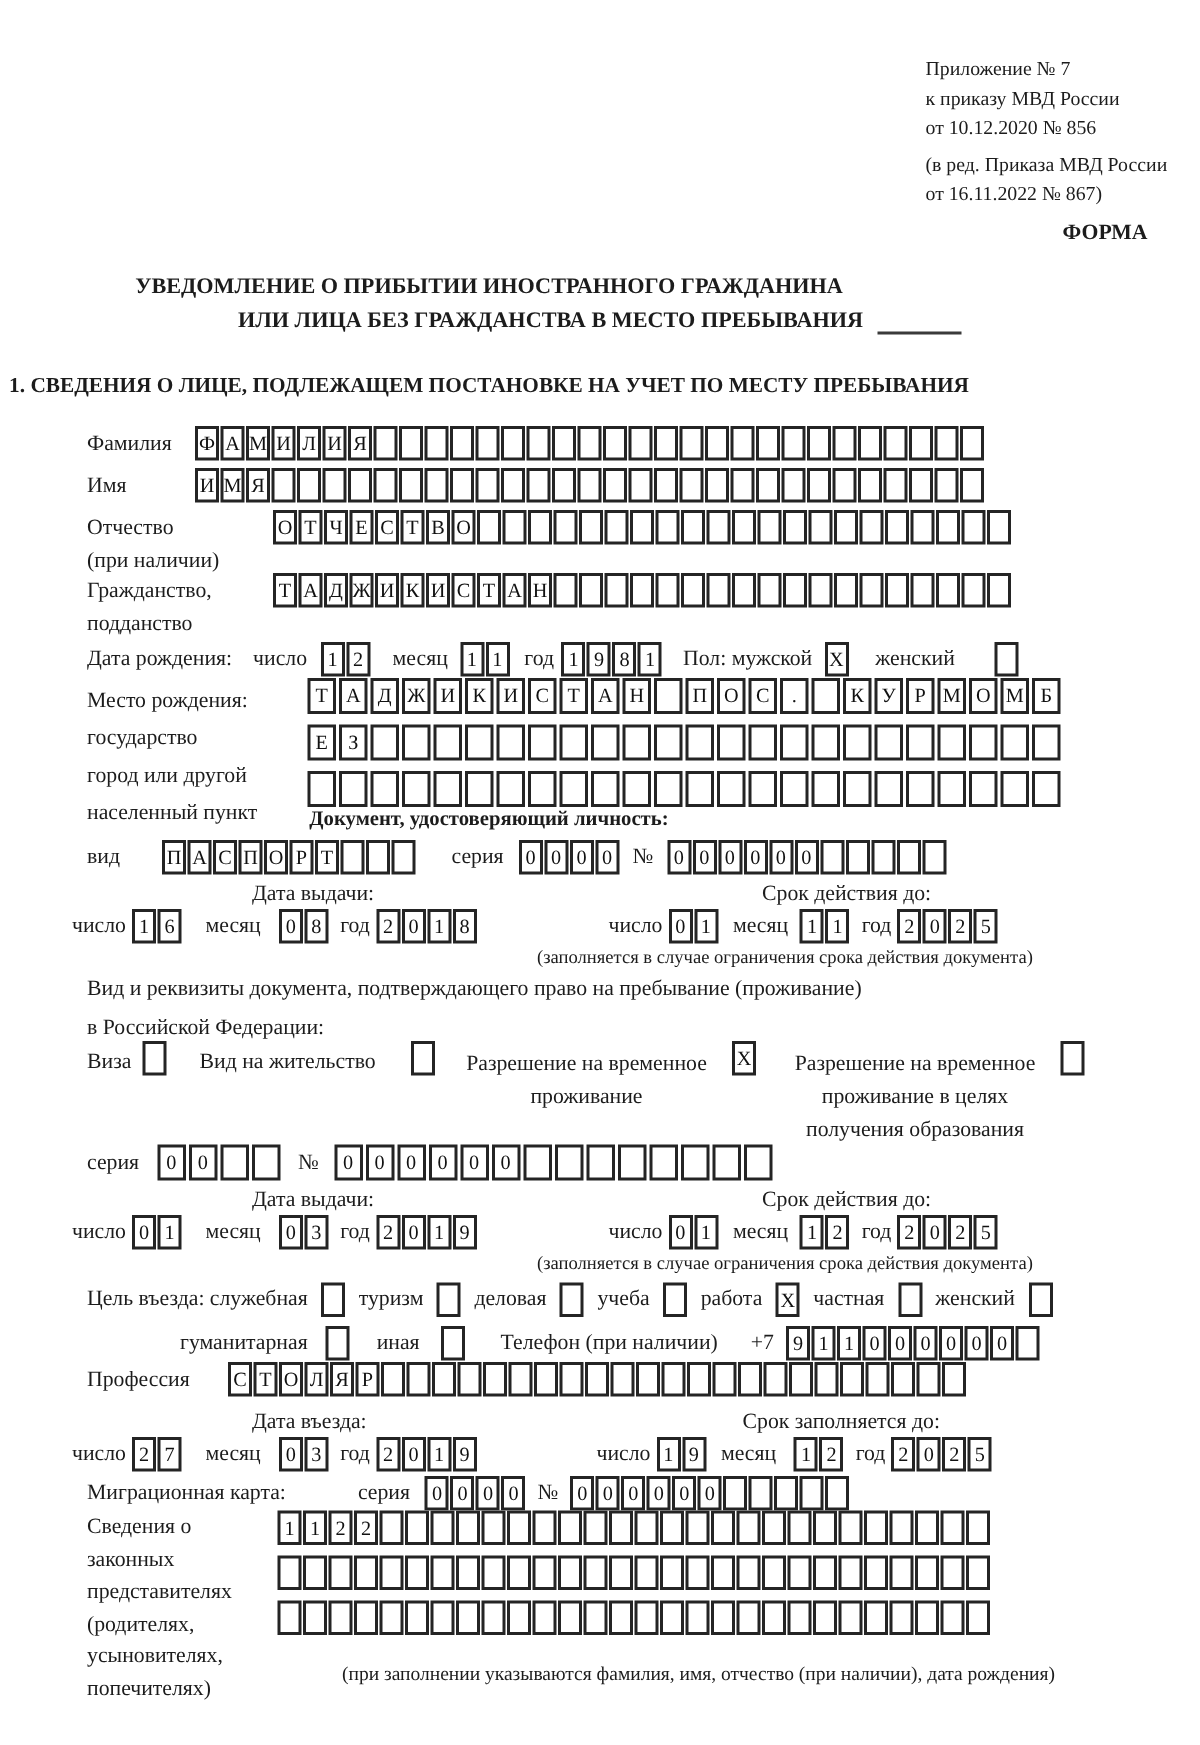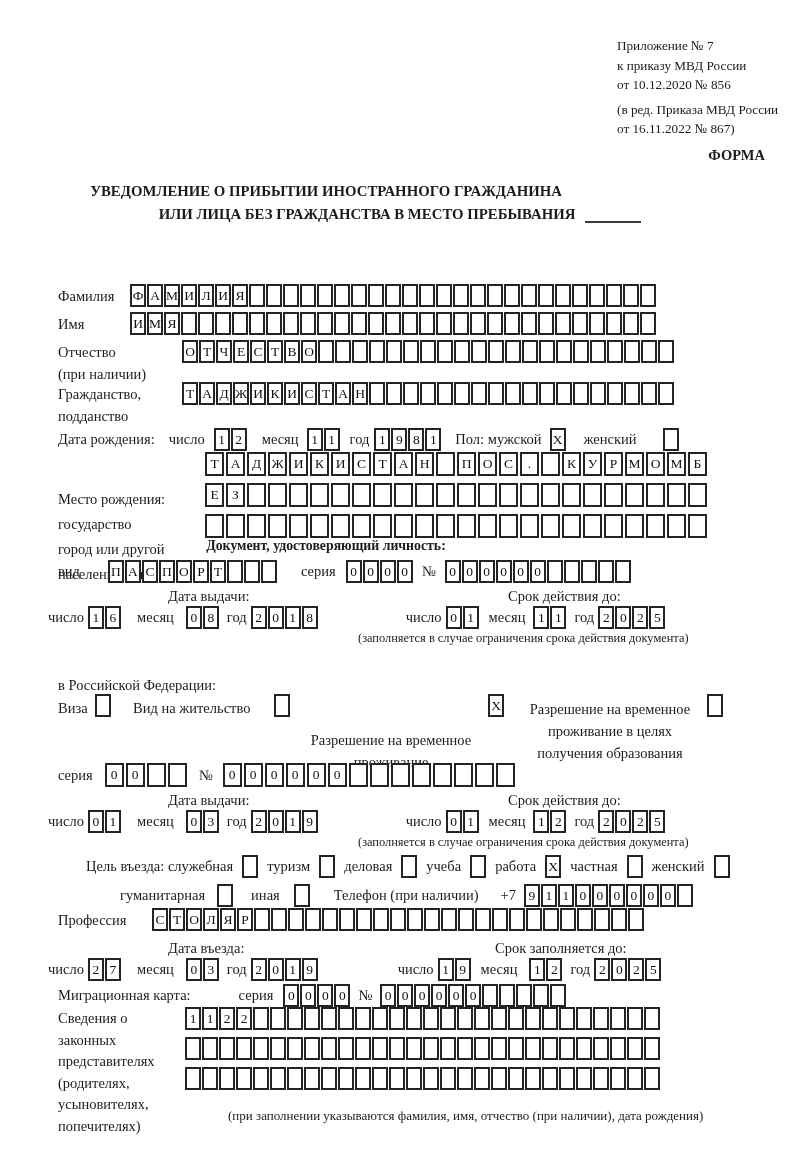--- a/index.html
+++ b/index.html
@@ -40,20 +40,21 @@
     <div class="sm">от 16.11.2022 № 867)</div>
   </div>
   <div class="abs lbl b" style="right:35px; top:147px;">ФОРМА</div>
 
   <div class="abs ctr b" style="top:183px; font-size:14.8px;">УВЕДОМЛЕНИЕ О ПРИБЫТИИ ИНОСТРАННОГО ГРАЖДАНИНА</div>
   <div class="abs" style="top:206px; width:800px; display:flex; justify-content:center; align-items:flex-end;">
     <span class="b" style="font-size:14.8px;">ИЛИ ЛИЦА БЕЗ ГРАЖДАНСТВА В МЕСТО ПРЕБЫВАНИЯ</span>
     <span class="blank-line"></span>
   </div>
 
+  <div class="abs ctr b" style="top:249px; font-size:14.2px;">1. СВЕДЕНИЯ О ЛИЦЕ, ПОДЛЕЖАЩЕМ ПОСТАНОВКЕ НА УЧЕТ ПО МЕСТУ ПРЕБЫВАНИЯ</div>
 
   <span class="abs lbl" style="left:58px; top:288px;">Фамилия</span>
   <span class="abs boxrow" style="left:130px; top:284px;">
       <span class="box">Ф</span>
       <span class="box">А</span>
       <span class="box">М</span>
       <span class="box">И</span>
       <span class="box">Л</span>
       <span class="box">И</span>
       <span class="box">Я</span>
@@ -208,21 +209,21 @@
     <span class="lbl" style="margin-left:14px">Пол: мужской</span>
     <span class="boxrow" style="margin-left:8px">
         <span class="box">X</span>
       </span>
     <span class="lbl" style="margin-left:18px">женский</span>
     <span class="boxrow" style="margin-left:26px">
         <span class="box"></span>
       </span>
   </div>
 
-  <div class="abs" style="left:58px; top:455px;margin-top:32px;">
+  <div class="abs" style="left:58px; top:455px;">
     <div class="lbl" style="line-height:25px">Место рождения:</div>
     <div class="lbl" style="line-height:25px">государство</div>
     <div class="lbl" style="line-height:25px">город или другой</div>
     <div class="lbl" style="line-height:25px">населенный пункт</div>
   </div>
   <span class="abs boxrow wide" style="left:205px; top:452px;">
       <span class="box">Т</span>
       <span class="box">А</span>
       <span class="box">Д</span>
       <span class="box">Ж</span>
@@ -370,31 +371,32 @@
     <span class="lbl" style="margin-left:8px">год</span>
     <span class="boxrow" style="margin-left:4px">
         <span class="box">2</span>
         <span class="box">0</span>
         <span class="box">2</span>
         <span class="box">5</span>
       </span>
   </div>
   <span class="abs note" style="left:358px; top:631px;">(заполняется в случае ограничения срока действия документа)</span>
 
+  <span class="abs lbl" style="left:58px; top:651px;">Вид и реквизиты документа, подтверждающего право на пребывание (проживание)</span>
   <span class="abs lbl" style="left:58px; top:677px;">в Российской Федерации:</span>
 
   <span class="abs lbl" style="left:58px; top:700px;">Виза</span>
   <span class="abs boxrow" style="left:95px; top:694px;">
       <span class="box"></span>
     </span>
   <span class="abs lbl" style="left:133px; top:700px;">Вид на жительство</span>
   <span class="abs boxrow" style="left:274px; top:694px;">
       <span class="box"></span>
     </span>
-  <div class="abs wraplbl" style="left:306px; top:698px; width:170px;margin-top:31px;">Разрешение на временное проживание</div>
+  <div class="abs wraplbl" style="left:306px; top:698px; width:170px;">Разрешение на временное проживание</div>
   <span class="abs boxrow" style="left:488px; top:694px;">
       <span class="box">X</span>
     </span>
   <div class="abs wraplbl" style="left:520px; top:698px; width:180px;">Разрешение на временное проживание в целях получения образования</div>
   <span class="abs boxrow" style="left:707px; top:694px;">
       <span class="box"></span>
     </span>
 
   <div class="abs flexrow" style="left:58px; top:763px;">
     <span class="lbl">серия</span>
@@ -455,21 +457,21 @@
     <span class="lbl" style="margin-left:8px">год</span>
     <span class="boxrow" style="margin-left:4px">
         <span class="box">2</span>
         <span class="box">0</span>
         <span class="box">2</span>
         <span class="box">5</span>
       </span>
   </div>
   <span class="abs note" style="left:358px; top:835px;">(заполняется в случае ограничения срока действия документа)</span>
 
-  <div class="abs flexrow" style="left:58px; top:855px; gap:9px;margin-left:28px;">
+  <div class="abs flexrow" style="left:58px; top:855px; gap:9px;">
     <span class="lbl">Цель въезда: служебная</span>
     <span class="boxrow">
         <span class="box"></span>
       </span>
     <span class="lbl">туризм</span>
     <span class="boxrow">
         <span class="box"></span>
       </span>
     <span class="lbl">деловая</span>
     <span class="boxrow">

